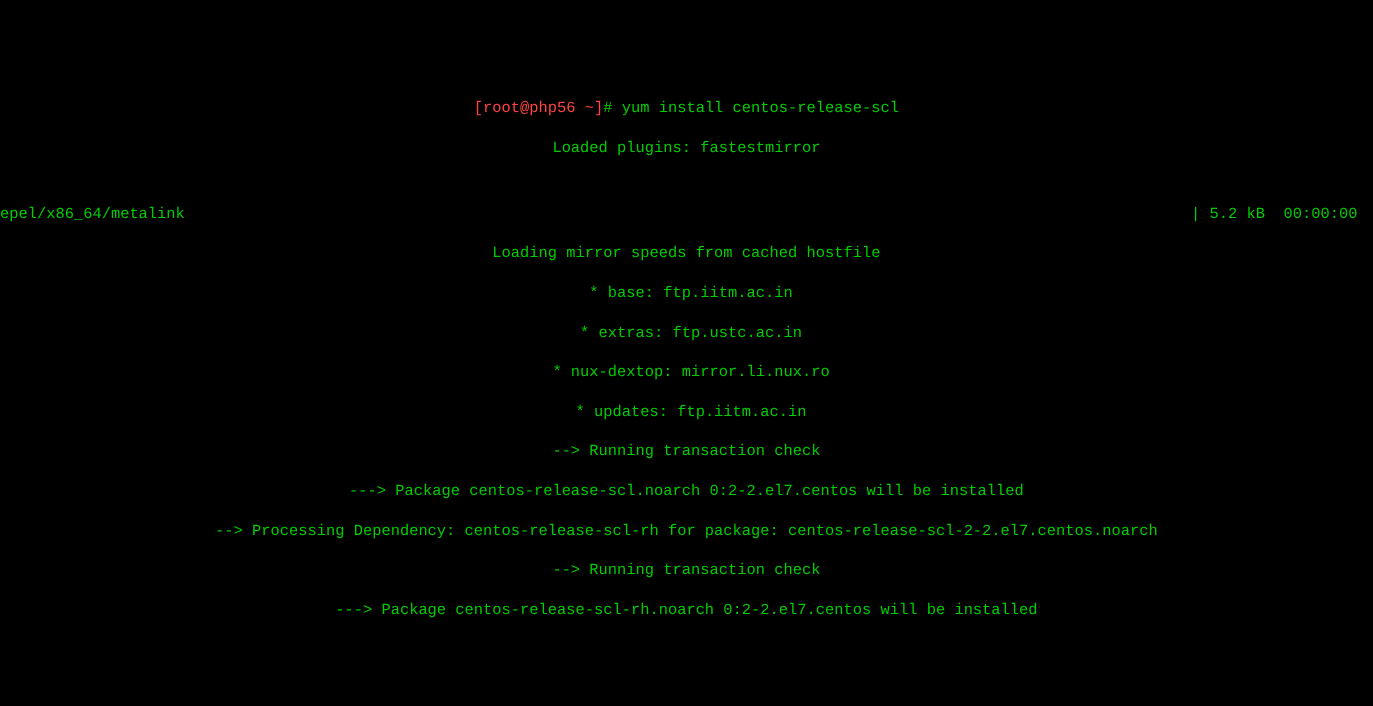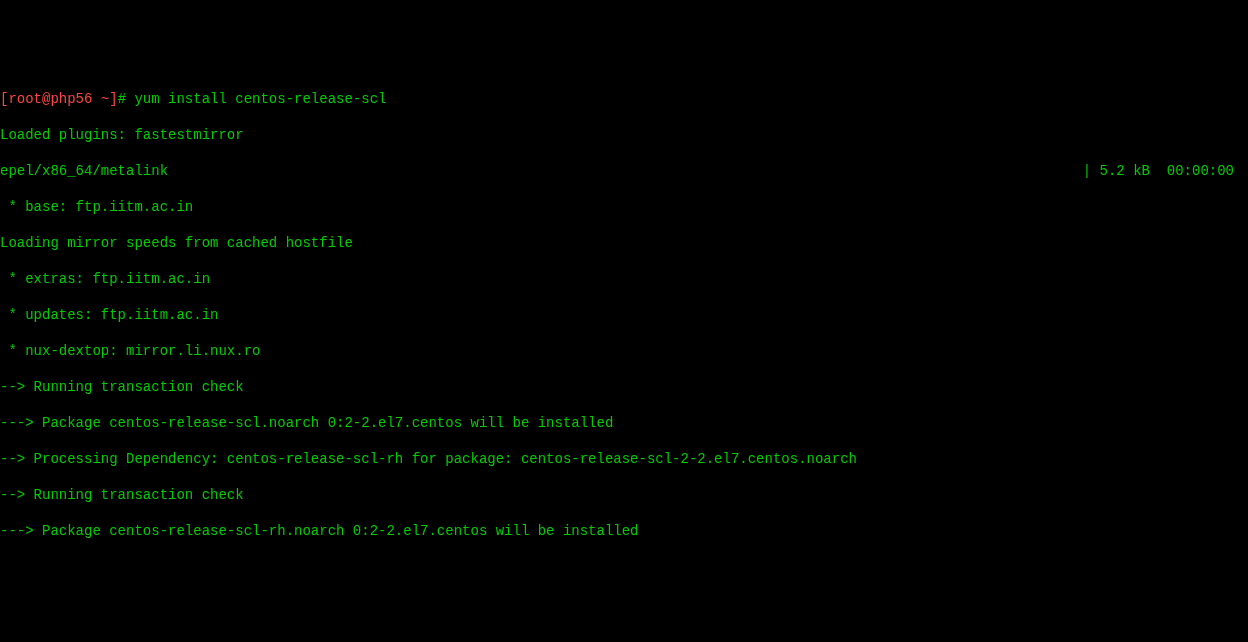--- a/index.html
+++ b/index.html
@@ -18,55 +18,57 @@
     height: 642px;
     overflow: hidden;
     white-space: pre;
   }
   .terminal {
     padding: 0;
   }
   .line {
     display: block;
     white-space: pre;
+    text-align: center;
   }
   .prompt-user {
     color: #ff4444;
   }
   .prompt-symbol {
     color: #00cc00;
   }
   .command {
     color: #00cc00;
   }
   .row {
     display: flex;
     width: 100%;
+    margin-top: 24px;
   }
   .col-left {
     flex: 1;
   }
   .col-right {
     padding-right: 14px;
   }
 </style>
 </head>
 <body>
 
 
 
 <div class="terminal">
 <div class="line"><span class="prompt-user">[root@php56 ~]</span><span class="prompt-symbol">#</span> <span class="command">yum install centos-release-scl</span></div>
 <div class="line">Loaded plugins: fastestmirror</div>
 <div class="row"><span class="col-left">epel/x86_64/metalink</span><span class="col-right">| 5.2 kB  00:00:00</span></div>
+<div class="line">Loading mirror speeds from cached hostfile</div>
 <div class="line"> * base: ftp.iitm.ac.in</div>
-<div class="line">Loading mirror speeds from cached hostfile</div>
-<div class="line"> * extras: ftp.iitm.ac.in</div>
+<div class="line"> * extras: ftp.ustc.ac.in</div>
+<div class="line"> * nux-dextop: mirror.li.nux.ro</div>
 <div class="line"> * updates: ftp.iitm.ac.in</div>
-<div class="line"> * nux-dextop: mirror.li.nux.ro</div>
 <div class="line">--&gt; Running transaction check</div>
 <div class="line">---&gt; Package centos-release-scl.noarch 0:2-2.el7.centos will be installed</div>
 <div class="line">--&gt; Processing Dependency: centos-release-scl-rh for package: centos-release-scl-2-2.el7.centos.noarch</div>
 <div class="line">--&gt; Running transaction check</div>
 <div class="line">---&gt; Package centos-release-scl-rh.noarch 0:2-2.el7.centos will be installed</div>
 
 
 
 
 

